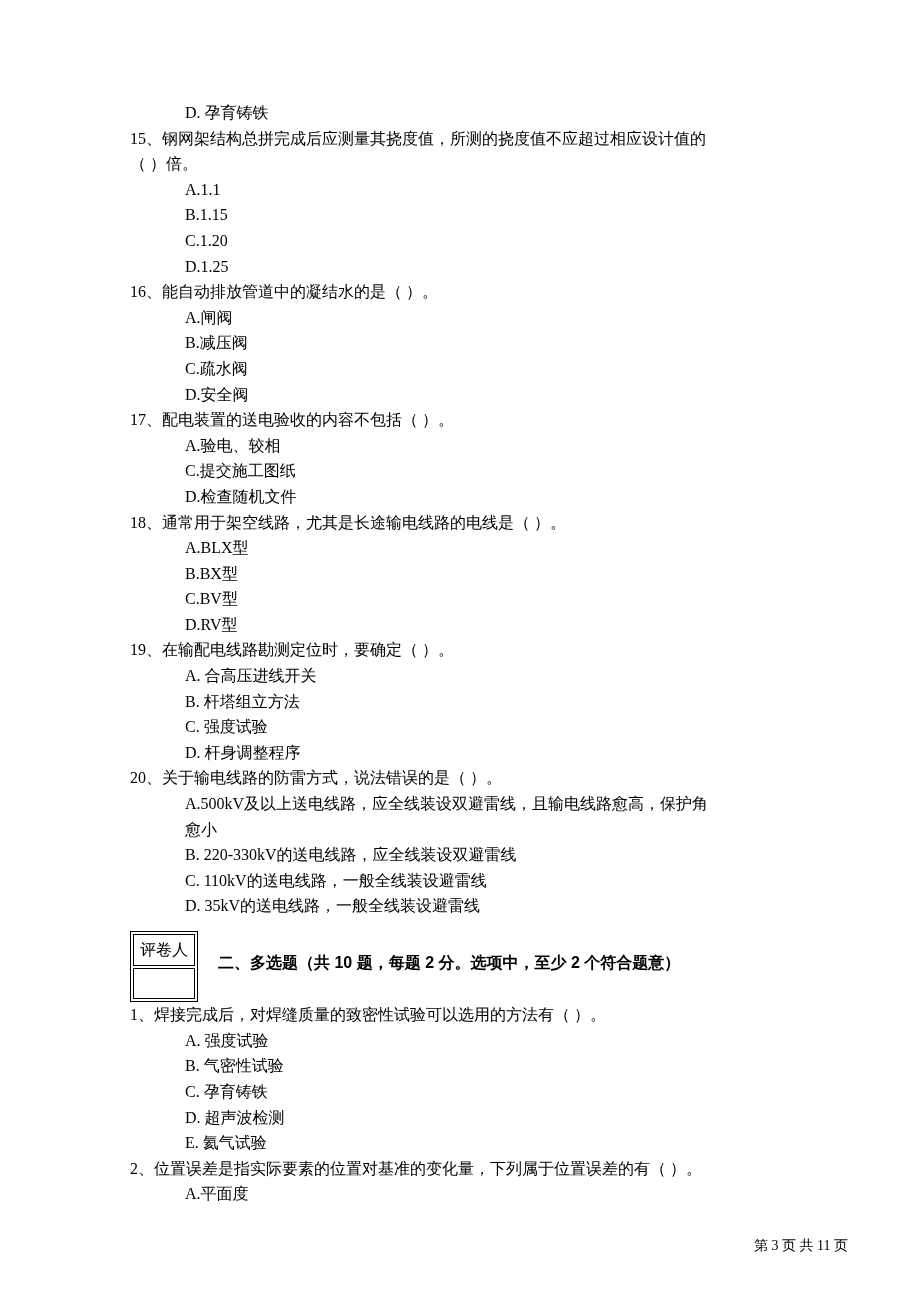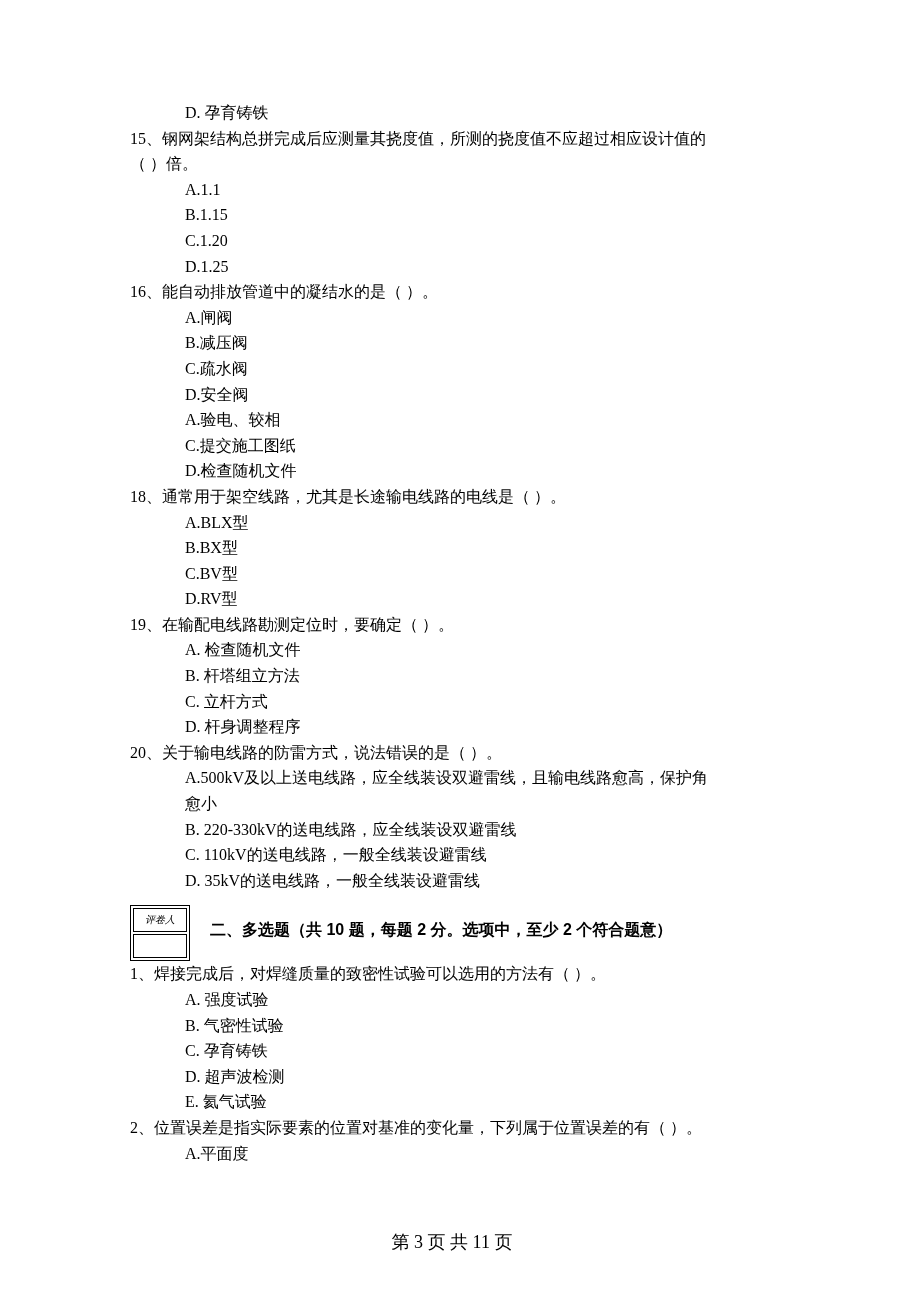--- a/index.html
+++ b/index.html
@@ -31,45 +31,43 @@
       padding-left: 55px;
     }
     .score-box {
       border: 1px solid #000;
       display: inline-block;
       vertical-align: middle;
       margin-top: 8px;
     }
     .score-box td {
       border: 1px solid #000;
-      font-size: 10px;
+      font-size: 16px;
       padding: 2px 6px;
       text-align: center;
       min-width: 40px;
       height: 18px;
-      font-style: italic;
     }
     .section-row {
       display: flex;
       align-items: center;
       gap: 20px;
       margin-top: 4px;
     }
     .section-title {
       font-weight: bold;
       font-family: "SimHei", "黑体", sans-serif;
     }
     .footer {
       position: absolute;
       bottom: 45px;
       width: 100%;
       left: 0;
-      text-align: center;
-      font-size: 18px;
-      padding-left: 28px;
+      text-align: right;
+      font-size: 14px;
     }
   </style>
 </head>
 <body>
 
 <div class="page">
 
   <p class="option-d-first">D. 孕育铸铁</p>
 
   <p class="question-stem">15、钢网架结构总拼完成后应测量其挠度值，所测的挠度值不应超过相应设计值的（    ）倍。</p>
@@ -77,34 +75,35 @@
   <p class="option">B.1.15</p>
   <p class="option">C.1.20</p>
   <p class="option">D.1.25</p>
 
   <p class="question-stem">16、能自动排放管道中的凝结水的是（    ）。</p>
   <p class="option">A.闸阀</p>
   <p class="option">B.减压阀</p>
   <p class="option">C.疏水阀</p>
   <p class="option">D.安全阀</p>
 
+  <p class="question-stem">17、配电装置的送电验收的内容不包括（    ）。</p>
   <p class="option">A.验电、较相</p>
   <p class="option">C.提交施工图纸</p>
   <p class="option">D.检查随机文件</p>
 
   <p class="question-stem">18、通常用于架空线路，尤其是长途输电线路的电线是（    ）。</p>
   <p class="option">A.BLX型</p>
   <p class="option">B.BX型</p>
   <p class="option">C.BV型</p>
   <p class="option">D.RV型</p>
 
   <p class="question-stem">19、在输配电线路勘测定位时，要确定（    ）。</p>
-  <p class="option">A. 检查随机文件</p>
+  <p class="option">A. 合高压进线开关</p>
   <p class="option">B. 杆塔组立方法</p>
-  <p class="option">C. 立杆方式</p>
+  <p class="option">C. 强度试验</p>
   <p class="option">D. 杆身调整程序</p>
 
   <p class="question-stem">20、关于输电线路的防雷方式，说法错误的是（    ）。</p>
   <p class="option">A.500kV及以上送电线路，应全线装设双避雷线，且输电线路愈高，保护角愈小</p>
   <p class="option">B. 220-330kV的送电线路，应全线装设双避雷线</p>
   <p class="option">C. 110kV的送电线路，一般全线装设避雷线</p>
   <p class="option">D. 35kV的送电线路，一般全线装设避雷线</p>
 
   <div class="section-row">
     <table class="score-box">

